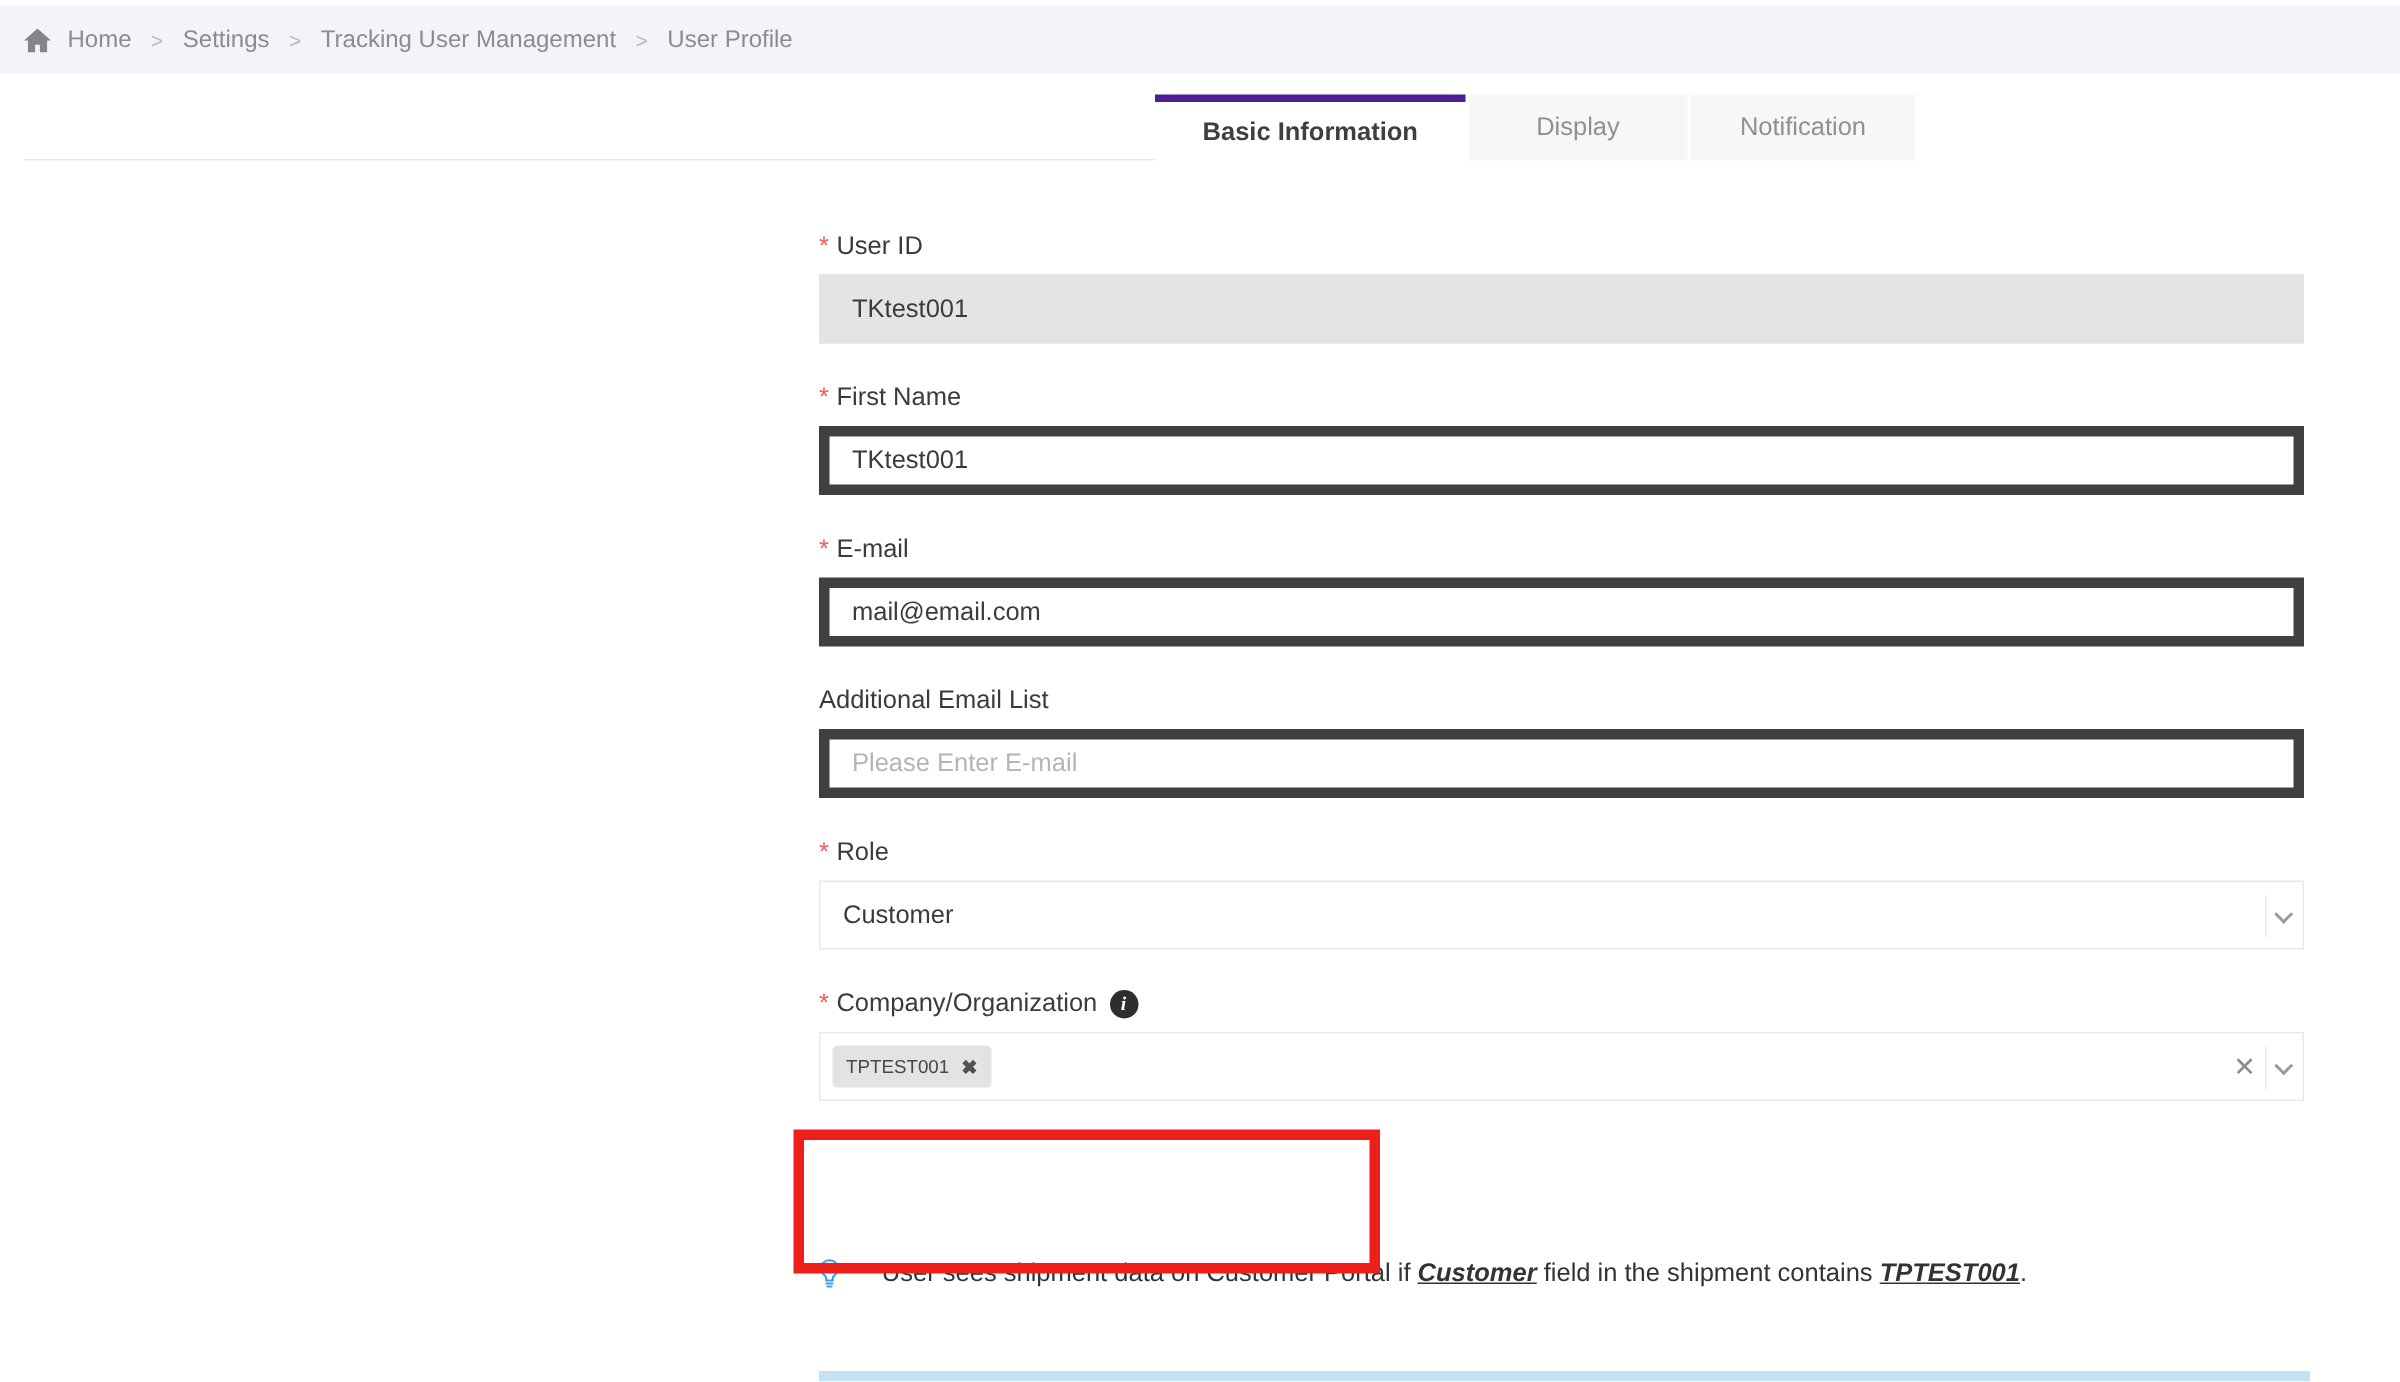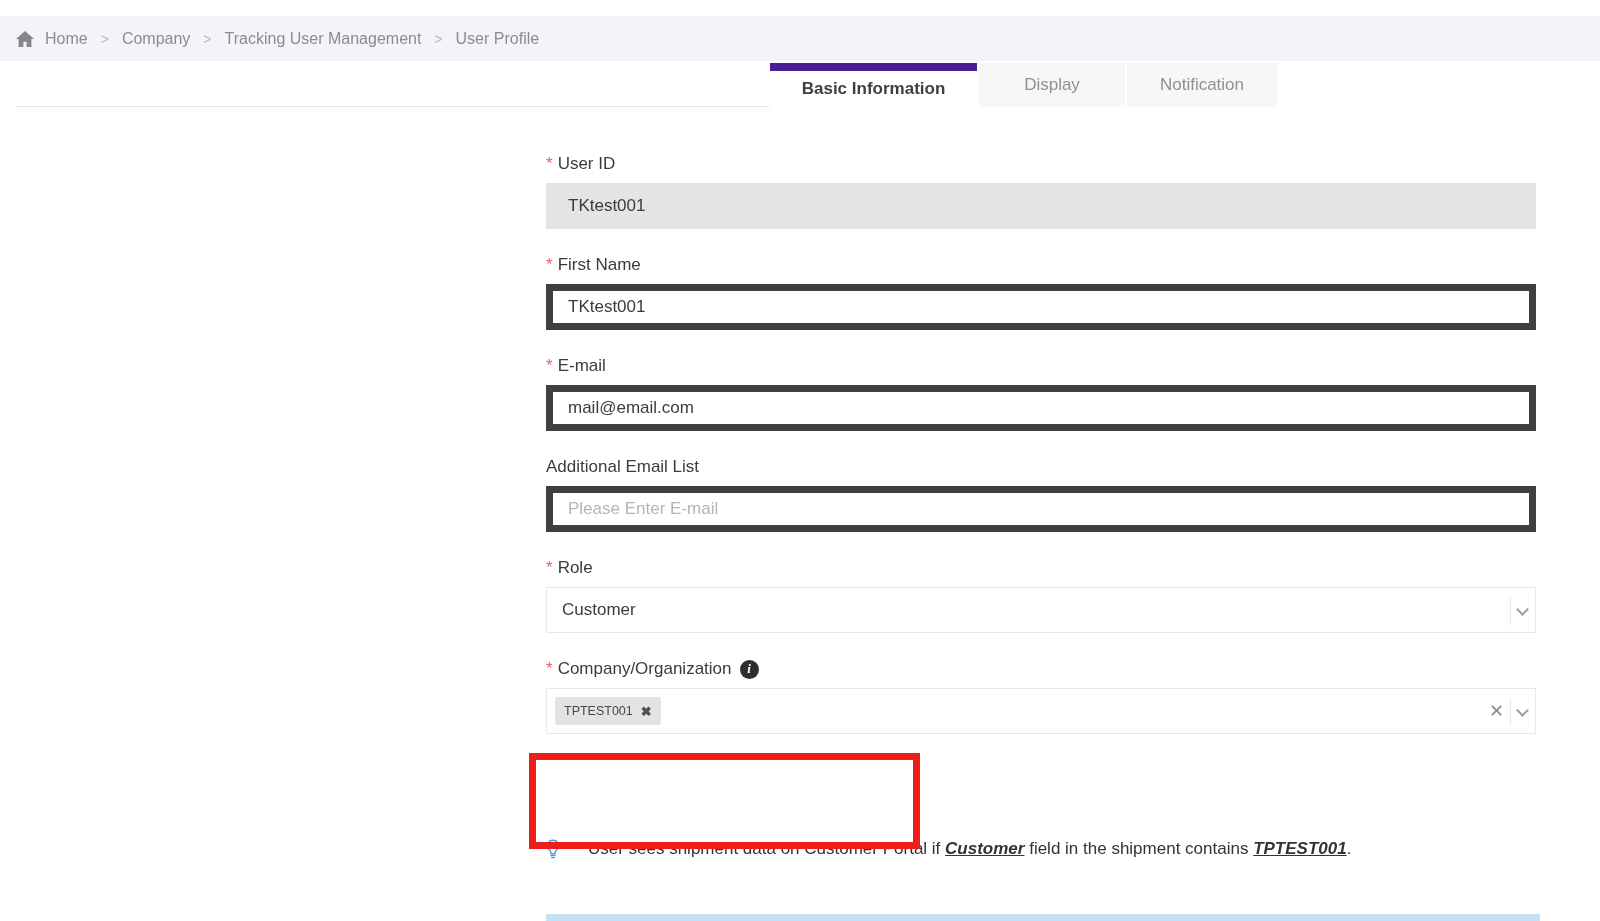--- a/index.html
+++ b/index.html
@@ -4,35 +4,35 @@
 <style>
   * { margin:0; padding:0; box-sizing:border-box; }
   html,body { width:1600px; height:921px; }
   body {
     position:relative; background:#ffffff; overflow:hidden;
     font-family:"Liberation Sans", sans-serif; color:#3a3b3d;
   }
 
   
   .breadcrumb {
-    position:absolute; top:16px; left:0; width:100%; height:45px;
+    position:absolute; top:4px; left:0; width:100%; height:45px;
     background:#f3f3f9; display:flex; align-items:center; gap:13px;
     padding:0 16px; font-size:16px; color:#8b8b90;
   }
   .crumb { cursor:pointer; white-space:nowrap; }
   .crumb-sep { color:#b9b9be; font-size:14px; }
   .home-icon { display:inline-flex; margin-right:-2px; }
 
   
   .tabs { position:absolute; top:63px; left:770px; display:flex; }
   .tab {
     height:44px; display:flex; align-items:center; justify-content:center;
     font-size:17px; cursor:pointer;
   }
-  .tab-basic { width:207px; background:#ffffff; border-top:8px solid #4c1d95;
+  .tab-basic { width:207px; background:#ffffff; border-top:5px solid #4c1d95;
     font-weight:700; color:#3e3f42; }
   .tab-notif { width:150px; background:#f7f7f7; color:#909094; margin-left:2px; }
   .tab-disp  { width:146px; background:#f7f7f7; color:#909094; margin-left:2px; }
   .tabs-underline { position:absolute; top:106px; left:16px; width:754px; height:1px; background:#e9e9e9; }
 
   
   .form { position:absolute; left:546px; top:153px; width:990px; }
   .group { margin-bottom:25px; }
   .label-row { display:flex; align-items:center; font-size:17px; color:#3a3b3d;
     margin-bottom:8px; height:22px; }
@@ -97,21 +97,21 @@
 <body>
 
 <div class="breadcrumb">
   <span class="home-icon">
     <svg width="18" height="16" viewBox="0 0 18 16">
         <path d="M9 0 L0 8 h2.6 v8 h4.8 v-5.2 h3.2 V16 h4.8 V8 H18 Z" fill="#85858a"></path>
       </svg>
   </span>
   <span class="crumb">Home</span>
   <span class="crumb-sep">&gt;</span>
-  <span class="crumb">Company</span>
+  <span class="crumb">Settings</span>
   <span class="crumb-sep">&gt;</span>
   <span class="crumb">Tracking User Management</span>
   <span class="crumb-sep">&gt;</span>
   <span class="crumb">User Profile</span>
 </div>
 
 <div class="tabs">
   <div class="tab tab-basic">Basic Information</div>
   <div class="tab tab-disp">Display</div>
   <div class="tab tab-notif">Notification</div>

